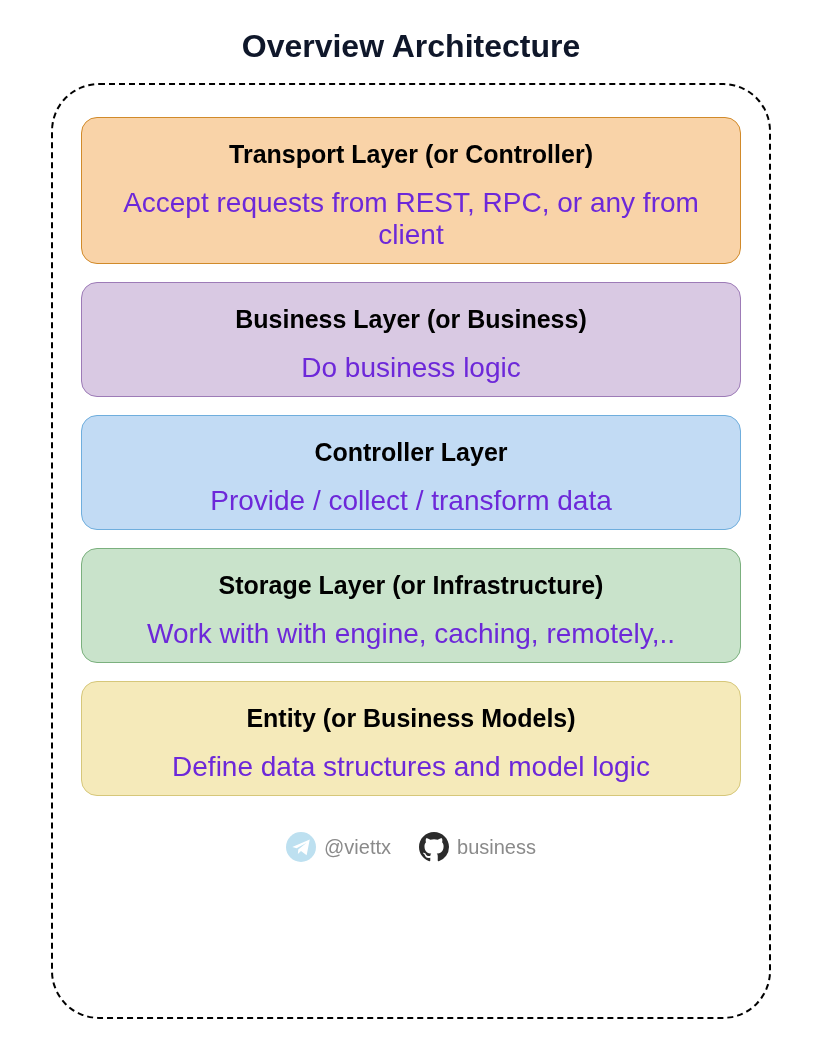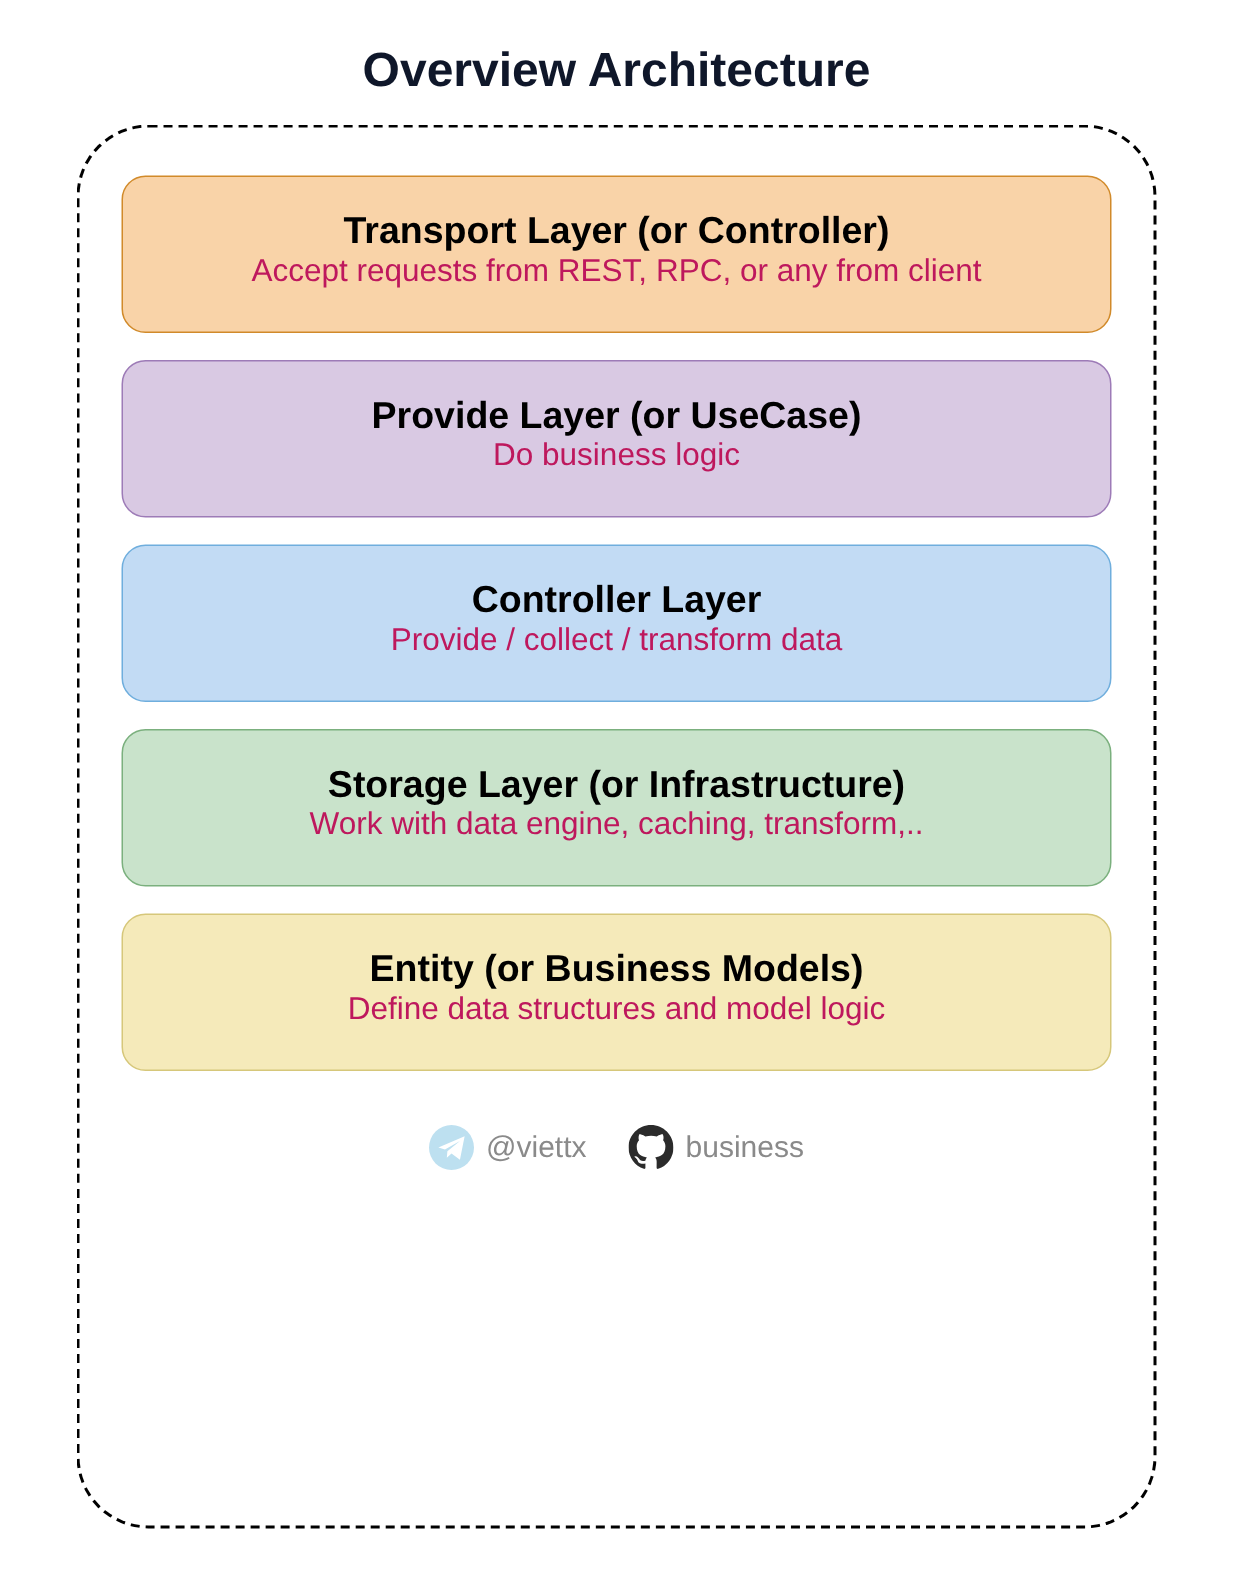--- a/index.html
+++ b/index.html
@@ -30,24 +30,25 @@
       border-radius: 48px;
       padding: 32px 28px 16px 28px;
       display: flex;
       flex-direction: column;
       gap: 18px;
     }
     .layer-card {
       width: 100%;
       border: 1px solid;
       border-radius: 16px;
-      padding: 22px 20px 28px 20px;
+      padding: 22px 20px 12px 20px;
       display: flex;
       flex-direction: column;
       align-items: center;
+      gap: 18px;
     }
     .layer-card.orange {
       background: #f9d3a8;
       border-color: #d18a2a;
     }
     .layer-card.purple {
       background: #d9c9e3;
       border-color: #9d7bb7;
     }
     .layer-card.blue {
@@ -62,22 +63,22 @@
       background: #f5eaba;
       border-color: #d6c77a;
     }
     .layer-title {
       font-size: 25px;
       font-weight: 600;
       color: #000;
       text-align: center;
     }
     .layer-desc {
-      font-size: 21px;
-      color: #be185d;
+      font-size: 28px;
+      color: #6d28d9;
       text-align: center;
     }
     .footer {
       display: flex;
       gap: 28px;
       justify-content: center;
       align-items: center;
       margin-top: 18px;
     }
     .footer-item {
@@ -103,32 +104,32 @@
 <h1 class="diagram-title">Overview Architecture</h1>
 
 <div class="dashed-container">
 
   <div class="layer-card orange">
     <div class="layer-title">Transport Layer (or Controller)</div>
     <div class="layer-desc">Accept requests from REST, RPC,  or any from client</div>
   </div>
 
   <div class="layer-card purple">
-    <div class="layer-title">Provide Layer (or UseCase)</div>
+    <div class="layer-title">Business Layer (or Business)</div>
     <div class="layer-desc">Do business logic</div>
   </div>
 
   <div class="layer-card blue">
     <div class="layer-title">Controller Layer</div>
     <div class="layer-desc">Provide / collect / transform data</div>
   </div>
 
   <div class="layer-card green">
     <div class="layer-title">Storage Layer (or Infrastructure)</div>
-    <div class="layer-desc">Work with data engine, caching, transform,..</div>
+    <div class="layer-desc">Work with with engine, caching, remotely,..</div>
   </div>
 
   <div class="layer-card yellow">
     <div class="layer-title">Entity (or Business Models)</div>
     <div class="layer-desc">Define data structures and model logic</div>
   </div>
 
   <div class="footer">
     <div class="footer-item">
       <span class="icon-circle">

